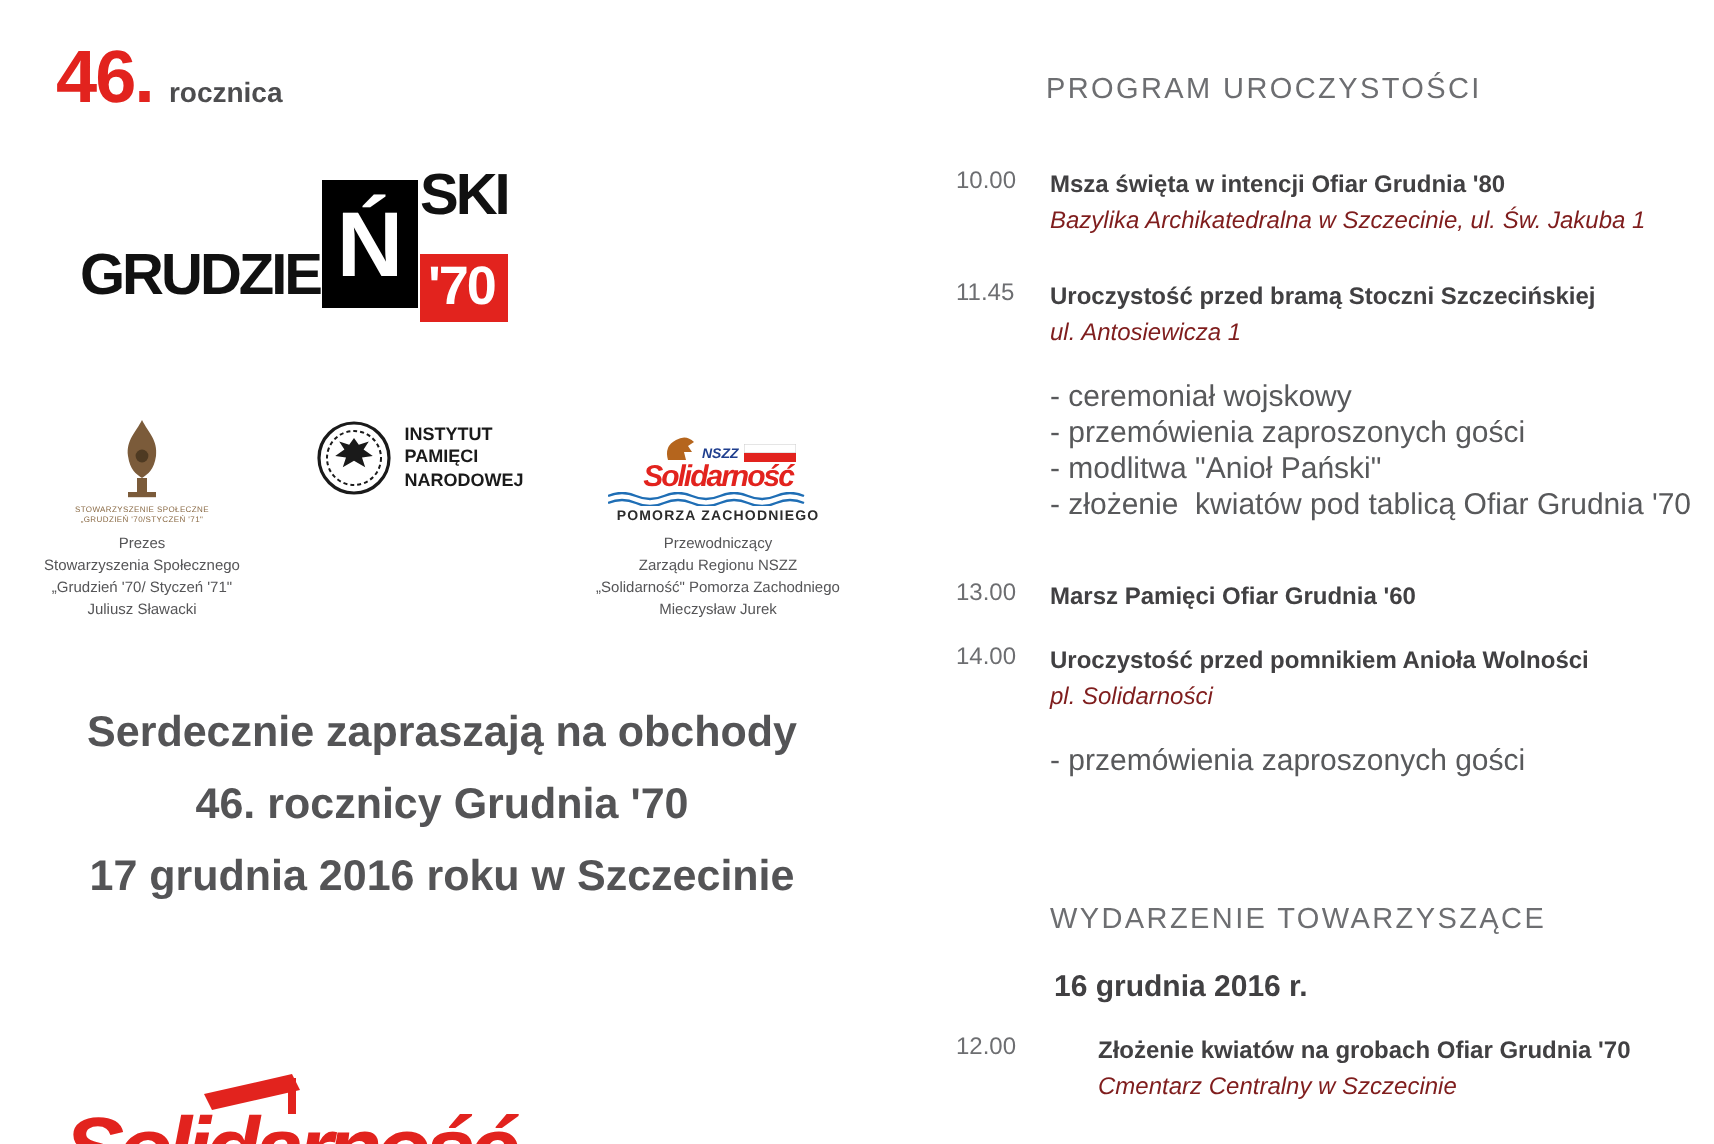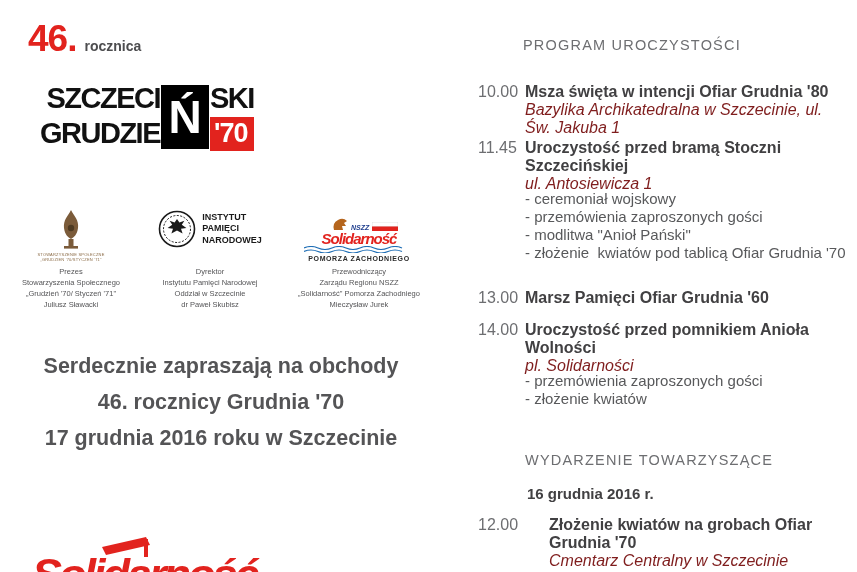--- a/index.html
+++ b/index.html
@@ -14,21 +14,21 @@
   
   .logo-grid{position:absolute;left:40px;top:82px;display:grid;
              grid-template-columns:auto auto auto;align-items:center;}
   .logo-word{font-weight:bold;font-size:29px;letter-spacing:-1.5px;color:#111;
              line-height:32px;text-align:right;}
   .logo-word.right{text-align:left;}
   .n-box{grid-column:2;grid-row:1/3;background:#000;color:#fff;width:48px;height:64px;
          display:flex;align-items:center;justify-content:center;font-size:46px;
          font-weight:bold;margin:0 1px;}
   .badge-70{background:#e2231e;color:#fff;font-weight:bold;font-size:27px;
-            padding:1px 7px 2px 4px;display:inline-block;margin-top:3px;letter-spacing:-1px;}
+            padding:1px 7px 2px 4px;display:inline-block;margin-top:13px;letter-spacing:-1px;}
 
   
   .partners{position:absolute;left:16px;top:196px;width:408px;display:flex;
             justify-content:space-between;}
   .partner{display:flex;flex-direction:column;align-items:center;text-align:center;}
   .p-logo{height:66px;display:flex;flex-direction:column;align-items:center;
           justify-content:flex-end;margin-bottom:5px;}
   .caption{font-size:7.5px;line-height:1.45;color:#555557;}
   .tinyline{font-size:4px;color:#8a6a45;line-height:1.3;letter-spacing:.2px;}
 
@@ -47,41 +47,40 @@
               font-size:21.5px;font-weight:bold;color:#545456;line-height:36px;}
 
   
   .sol-big{position:absolute;left:32px;top:537px;width:220px;height:80px;}
   .sol-big .flag{position:absolute;left:68px;top:-2px;}
   .sol-big .script{position:absolute;left:0;top:12px;color:#e2231e;font-weight:bold;
                    font-style:italic;font-size:45px;letter-spacing:-3px;}
 
   
   .sec-title{position:absolute;font-size:14.5px;color:#6d6e71;letter-spacing:1.2px;}
-  .event{position:absolute;display:flex;font-size:16px;}
+  .event{position:absolute;display:flex;font-size:12px;}
   .time{width:47px;color:#6d6e71;flex:0 0 47px;}
   .ev-body{color:#414042;}
   .ev-title{font-weight:bold;line-height:18px;}
   .ev-sub{font-style:italic;color:#7f1d1d;line-height:18px;}
   .dash-list{position:absolute;font-size:15px;color:#58595b;line-height:18px;}
   .item{white-space:pre-wrap;}
   .companion-date{position:absolute;font-size:15px;font-weight:bold;color:#414042;}
 </style>
 </head>
 <body>
 
 <div class="page">
 
   <div class="anniv">
     <span class="num">46.</span>
     <span class="lbl">rocznica</span>
   </div>
 
   <div class="logo-grid">
-    <span class="logo-word" style="grid-column:1;grid-row:1;">SZCZECI</span>
     <span class="logo-word" style="grid-column:1;grid-row:2;">GRUDZIE</span>
     <span class="n-box">Ń</span>
     <span class="logo-word right" style="grid-column:3;grid-row:1;">SKI</span>
     <span style="grid-column:3;grid-row:2;">
       <span class="badge-70">'70</span>
     </span>
   </div>
 
   <div class="partners">
 
@@ -111,26 +110,20 @@
             <circle cx="19" cy="19" r="17.5" fill="none" stroke="#1a1a1a" stroke-width="1.6"></circle>
             <circle cx="19" cy="19" r="13.5" fill="none" stroke="#1a1a1a" stroke-width="1" stroke-dasharray="2,1.5"></circle>
             <path fill="#1a1a1a" d="M19 9 l2.4 3.4 5-1.6 -2.6 4 4.6 3.2 -5.4 .8 1.6 4.8 -5.6-3.2 -5.6 3.2 1.6-4.8 -5.4-.8 4.6-3.2 -2.6-4 5 1.6 z"></path>
           </svg>
           <div class="ipn-text">
             <div>INSTYTUT</div>
             <div>PAMIĘCI</div>
             <div>NARODOWEJ</div>
           </div>
         </div>
-      </div>
-      <div class="caption">
-        <div>Dyrektor</div>
-        <div>Instytutu Pamięci Narodowej</div>
-        <div>Oddział w Szczecinie</div>
-        <div>dr Paweł Skubisz</div>
       </div>
     </div>
 
 
     <div class="partner" style="width:130px;">
       <div class="p-logo">
         <div class="solpz">
           <div class="solpz-top">
             <svg width="16" height="14" viewBox="0 0 16 14">
               <path fill="#b5651d" d="M2 13 q-2 -7 4 -10 q5 -3 9 1 l-3 2 2 3 -4 0 1 4 z"></path>
@@ -207,21 +200,20 @@
   <div class="event" style="left:478px;top:321px;width:372px;">
     <div class="time">14.00</div>
     <div class="ev-body">
       <div class="ev-title">Uroczystość przed pomnikiem Anioła Wolności</div>
       <div class="ev-sub">pl. Solidarności</div>
     </div>
   </div>
 
   <div class="dash-list" style="left:525px;top:372px;width:325px;">
     <div class="item">- przemówienia zaproszonych gości</div>
-    <div class="item">- złożenie kwiatów</div>
   </div>
 
   <div class="sec-title" style="left:525px;top:452px;">WYDARZENIE TOWARZYSZĄCE</div>
   <div class="companion-date" style="left:527px;top:485px;">16 grudnia 2016 r.</div>
 
   <div class="event" style="left:478px;top:516px;width:372px;gap:24px;">
     <div class="time">12.00</div>
     <div class="ev-body">
       <div class="ev-title">Złożenie kwiatów na grobach Ofiar Grudnia '70</div>
       <div class="ev-sub">Cmentarz Centralny w Szczecinie</div>

